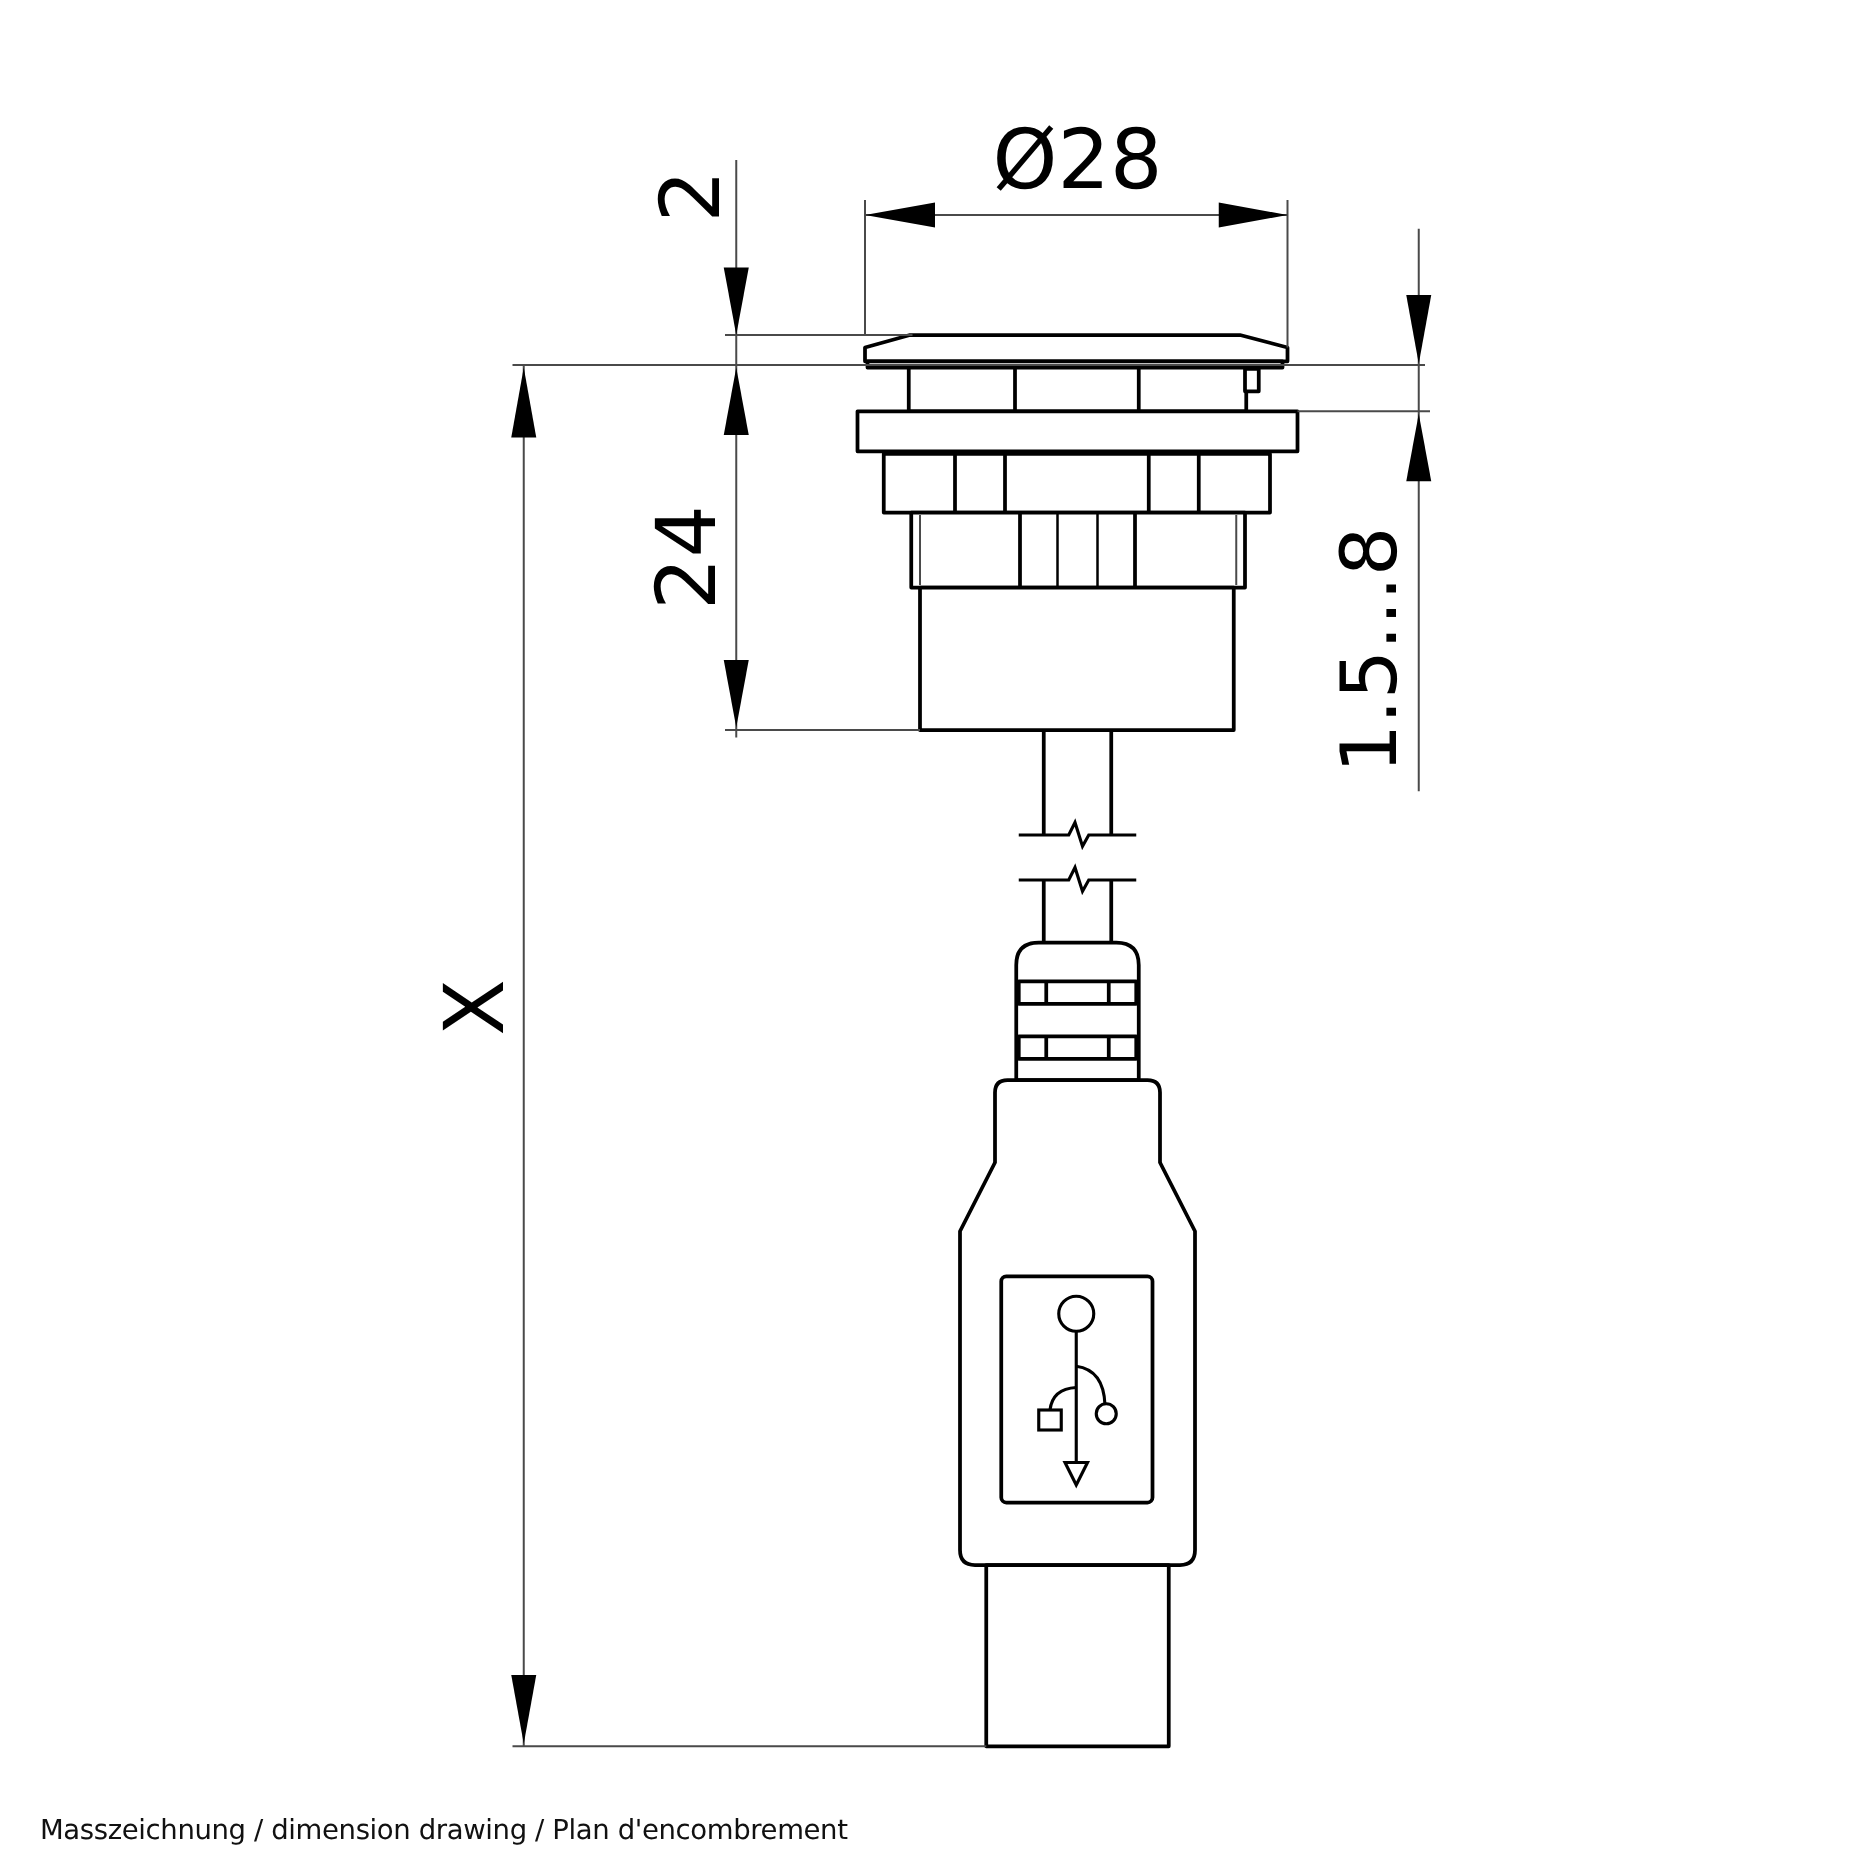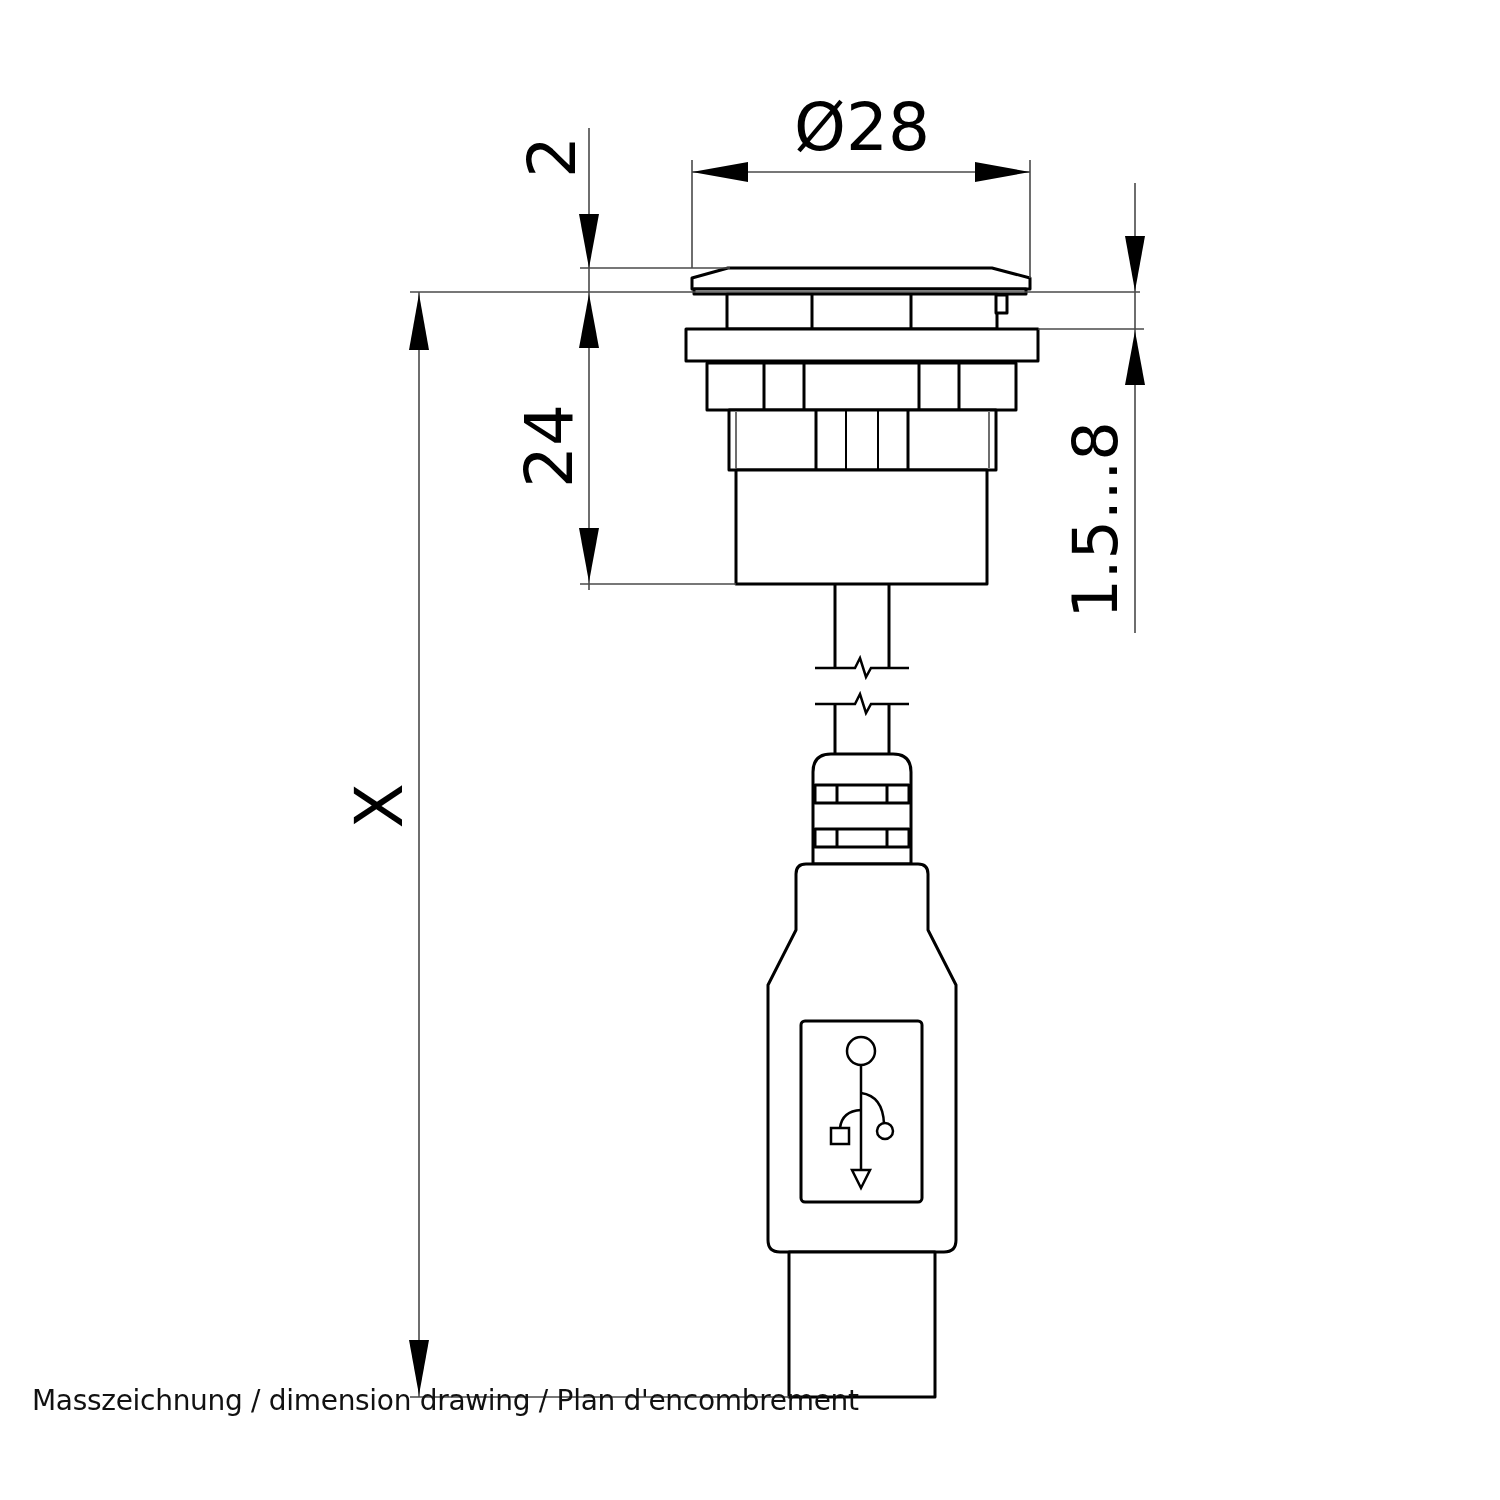--- a/index.html
+++ b/index.html
@@ -4,22 +4,22 @@
 <style>
   html, body { margin: 0; padding: 0; background: #ffffff; }
   body { width: 1500px; height: 1500px; position: relative; overflow: hidden; }
   #drawing { position: absolute; left: 0; top: 0; width: 1500px; height: 1500px; }
   .part { fill: #ffffff; stroke: #000000; stroke-width: 3; stroke-linejoin: round; }
   .partline { fill: none; stroke: #000000; stroke-width: 3; }
   .thin { fill: none; stroke: #4a4a4a; stroke-width: 1.6; }
   .arrow { fill: #000000; stroke: none; }
   .dimtext { font-family: "DejaVu Sans", sans-serif; fill: #000000; font-weight: normal; }
   .caption {
-    position: absolute; left: 32px; top: 1384px;
-    font-family: "DejaVu Sans", sans-serif; font-size: 28px; color: #111111;
+    position: absolute; left: 32px; top: 1452px;
+    font-family: "DejaVu Sans", sans-serif; font-size: 22px; color: #111111;
     letter-spacing: -0.3px;
   }
 </style>
 </head>
 <body>
 
 <svg id="drawing" viewBox="0 0 1500 1500" xmlns="http://www.w3.org/2000/svg">
 
   <g>
 

